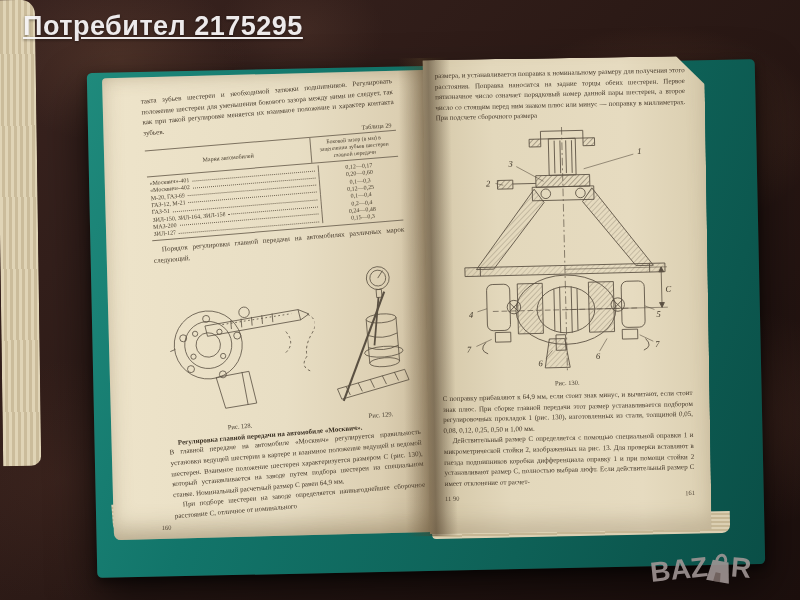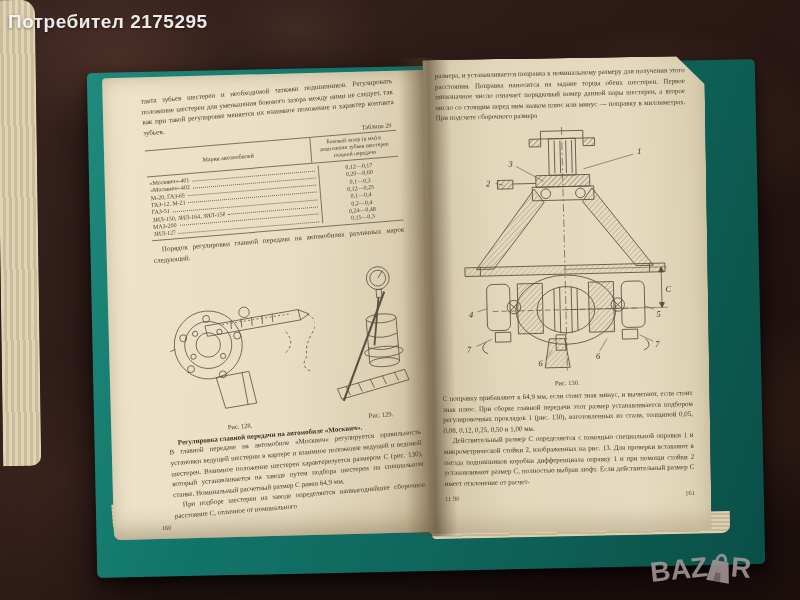--- a/index.html
+++ b/index.html
@@ -68,23 +68,23 @@
   .heading{font-size:7px;font-weight:bold;text-indent:9px;margin:4px 0 0 0;color:#3b3124;}
   .pagenum{position:absolute;font-size:6.5px;color:#55493a;}
   .pn-left{left:48px;bottom:8px;}
   .rp-bottom{display:flex;justify-content:space-between;font-size:6.5px;color:#55493a;margin-top:6px;}
   .caption-center{text-align:center;font-size:6.5px;color:#4a4134;margin-top:2px;}
   .figsvg{display:block;}
   .fig-stroke{stroke:#5a5042;fill:none;stroke-width:.9;}
   .callout{font-size:9px;font-style:italic;fill:#41382b;font-family:"Liberation Serif",serif;}
   
   .watermark{
-    position:absolute;left:8px;top:11px;z-index:10;
-    font-family:"Liberation Sans",sans-serif;font-size:19px;font-weight:700;
-    color:#f7f5f6;opacity:.95;letter-spacing:.5px;text-shadow:0 1px 3px rgba(0,0,0,.45);
+    position:absolute;left:23px;top:11px;z-index:10;
+    font-family:"Liberation Sans",sans-serif;font-size:27px;font-weight:700;
+    color:#f7f5f6;opacity:.95;letter-spacing:.5px;text-shadow:0 1px 3px rgba(0,0,0,.45);text-decoration:underline;
   }
   .bazar{position:absolute;left:650px;top:548px;z-index:10;display:flex;align-items:flex-end;opacity:.88;}
   .bazar span{font-family:"Liberation Sans",sans-serif;font-weight:800;font-size:28px;color:#a39897;line-height:1;display:inline-block;}
   .bz1{transform:rotate(-6deg) translateY(2px);}
   .bz2{transform:rotate(5deg);letter-spacing:-1px;}
   .bagA{margin:0 -1px 0 0;transform:rotate(10deg) translateY(1px);}
 </style>
 </head>
 <body>
 

